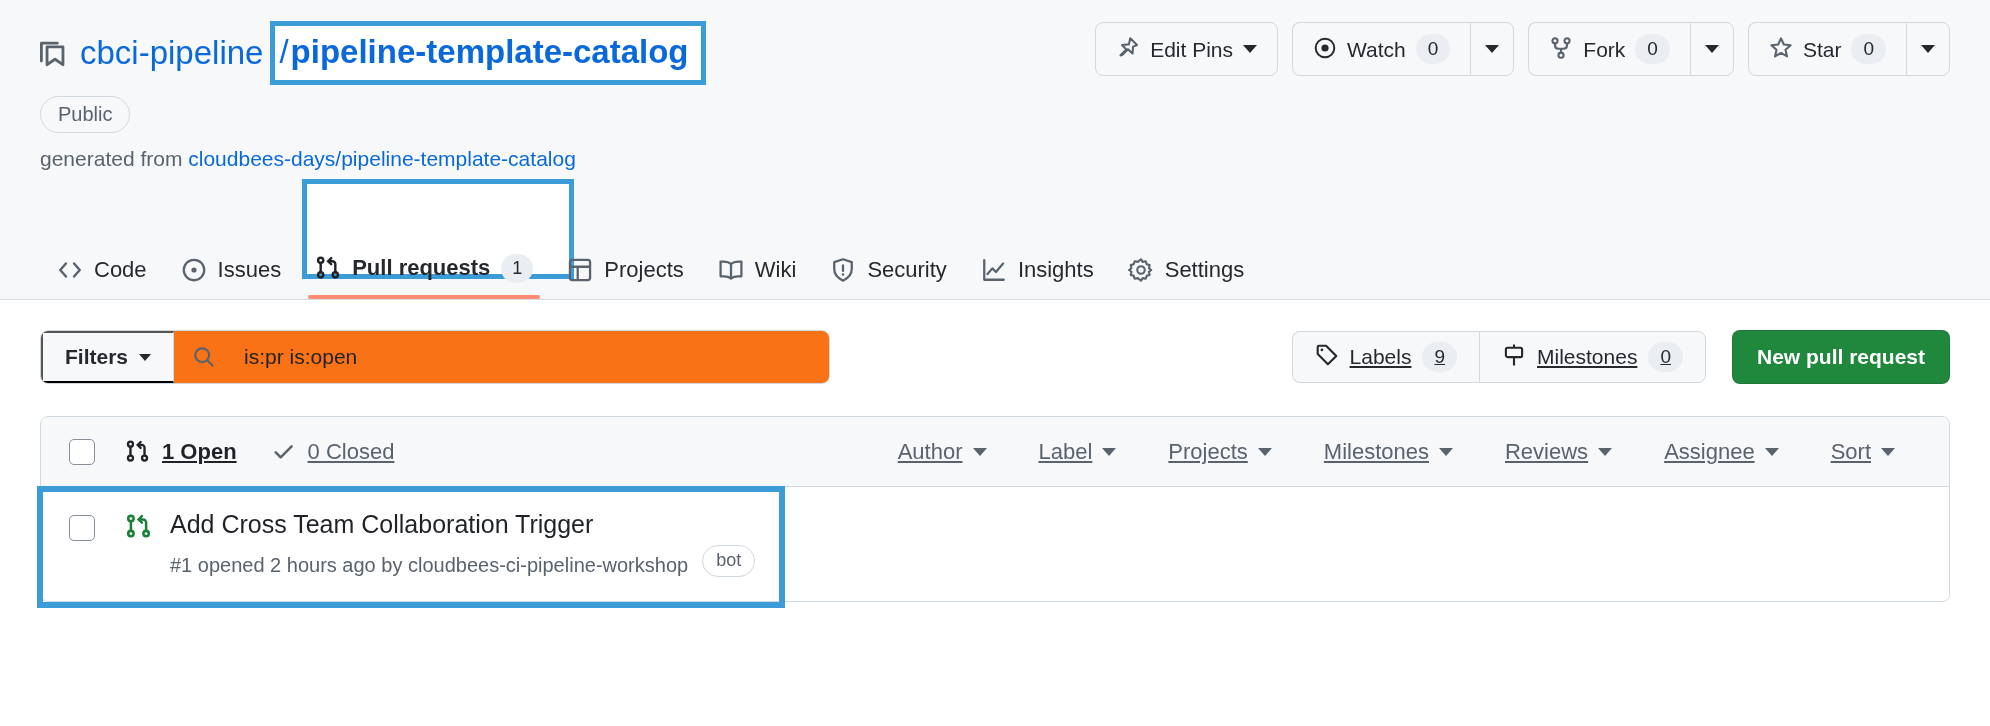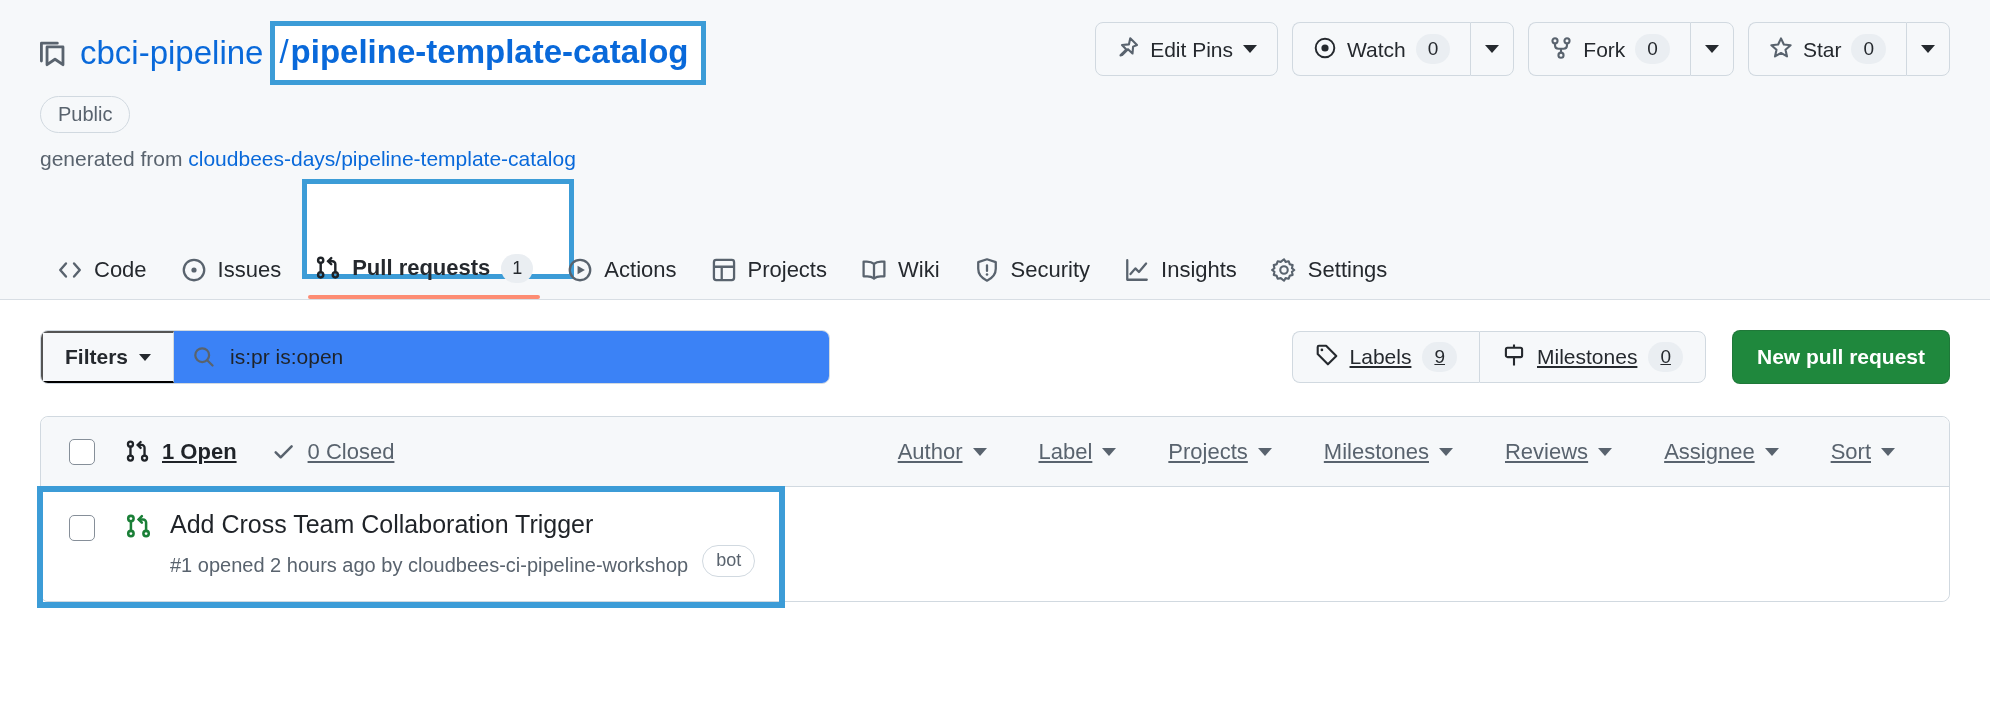--- a/index.html
+++ b/index.html
@@ -135,21 +135,21 @@
   .filters-btn {
     display: inline-flex; align-items: center; gap: 11px;
     padding: 0 22px;
     font-size: 21px;
     color: #25292e;
     border-right: 1px solid #d1d9e0;
     background: #f6f8fa;
     white-space: nowrap;
     font-weight: bold;
   }
-  .search-area { display: flex; align-items: center; gap: 14px; flex: 1; padding: 0 18px; background: #3b82f6; }
+  .search-area { display: flex; align-items: center; gap: 28px; flex: 1; padding: 0 18px; background: #f97316; }
   .search-area .q { font-size: 21px; color: #1f2328; }
   .search-icon { color: #59636e; display: flex; }
 
   .spacer { flex: 1; }
 
   .lm-group { display: flex; align-items: stretch; }
   .lm-btn {
     display: inline-flex; align-items: center; gap: 11px;
     background: #f6f8fa;
     border: 1px solid #d1d9e0;
@@ -368,29 +368,20 @@
                 <circle cx="12.5" cy="12.2" r="1.6"></circle>
                 <path d="M3.5 4.9v5.7M12.5 10.6V5.6c0-1-.8-1.8-1.8-1.8H8.4"></path>
                 <path d="m10 1.9-1.9 1.9L10 5.7"></path>
               </svg>
           </span>
           <span>Pull requests</span>
           <span class="count">1</span>
           <span class="underline"></span>
         </a>
 
-        <a class="nav-item" href="#">
-          <span class="nav-icon">
-            <svg width="26" height="26" viewBox="0 0 16 16" fill="none" stroke="currentColor" stroke-width="1.4">
-                <circle cx="8" cy="8" r="6.3"></circle>
-                <path d="M6.5 5.4 11 8l-4.5 2.6Z" fill="currentColor" stroke="none"></path>
-              </svg>
-          </span>
-          <span>Actions</span>
-        </a>
 
         <a class="nav-item" href="#">
           <span class="nav-icon">
             <svg width="26" height="26" viewBox="0 0 16 16" fill="none" stroke="currentColor" stroke-width="1.4">
                 <rect x="1.8" y="1.8" width="12.4" height="12.4" rx="1.4"></rect>
                 <path d="M1.8 6h12.4M6.6 6v8.2"></path>
               </svg>
           </span>
           <span>Projects</span>
         </a>

